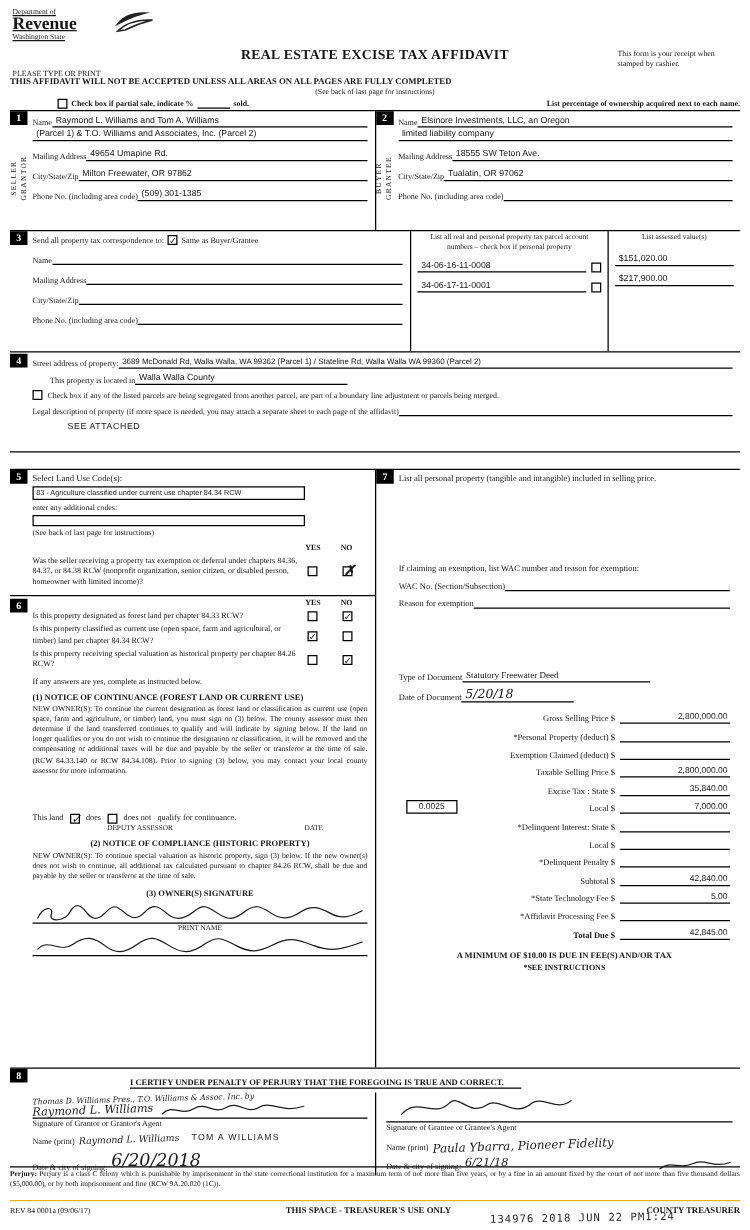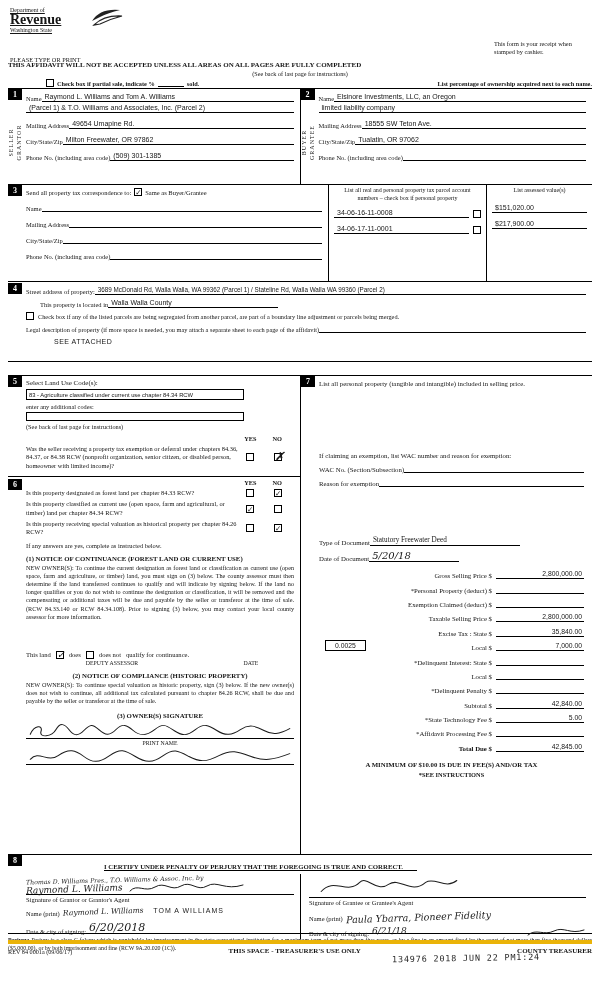--- a/index.html
+++ b/index.html
@@ -114,21 +114,21 @@
              display:inline-block; padding-right:14px; }
   .s8cols { display:flex; margin-top:1px; }
   .s8col { width:50%; padding:1px 6px 2px 18px; position:relative; }
   .s8col + .s8col { border-left:1px solid #000; padding-left:8px; }
   .sigline8 { border-bottom:1px solid #000; position:relative; min-height:20px; }
   .s8row { display:flex; align-items:flex-end; margin-top:4px; }
   .hwprint { font-family:"Liberation Sans",sans-serif; font-size:7px; letter-spacing:1px; color:#1b1b1b; }
 
   
   .perjury { position:absolute; left:8px; top:937px; width:584px; font-size:5.9px; line-height:1.3; text-align:justify; }
-  .footer { position:absolute; left:8px; top:940px; width:584px; border-top:4px solid #eab308; padding-top:3px;
+  .footer { position:absolute; left:8px; top:960px; width:584px; border-top:1px solid #eab308; padding-top:3px;
             display:flex; justify-content:space-between; align-items:flex-end; }
   .fo-left { font-size:6.2px; }
   .fo-mid, .fo-right { font-size:7px; font-weight:bold; }
   .stamp { position:absolute; left:384px; top:9px; font-family:"DejaVu Sans Mono",monospace;
            font-size:8.5px; letter-spacing:.8px; color:#2a2a2a; transform:rotate(-1deg); white-space:nowrap; }
 </style>
 </head>
 <body>
 
 <div id="page">
@@ -136,20 +136,21 @@
   <div class="header">
     <div class="logo">
       <div class="l1">Department of</div>
       <div class="l2">Revenue</div>
       <div class="l3">Washington State</div>
       <svg class="logo-mark" width="34" height="22" viewBox="0 0 34 22">
         <path d="M2,14 Q10,1 30,3 Q18,6 10,10 Z" fill="#222"></path>
         <path d="M4,18 Q14,8 32,9 Q20,12 10,17 Z" fill="none" stroke="#222" stroke-width="1.2"></path>
       </svg>
     </div>
+    <div class="title">REAL ESTATE EXCISE TAX AFFIDAVIT</div>
     <div class="receipt">This form is your receipt when stamped by cashier.</div>
     <div class="please">PLEASE TYPE OR PRINT</div>
     <div class="warning">THIS AFFIDAVIT WILL NOT BE ACCEPTED UNLESS ALL AREAS ON ALL PAGES ARE FULLY COMPLETED</div>
     <div class="seeback">(See back of last page for instructions)</div>
     <div class="partialrow">
       <span class="pgroup">
         <span class="cb"></span>
         <span>Check box if partial sale, indicate %</span>
         <span class="blankline"></span>
         <span>sold.</span>
@@ -470,21 +471,21 @@
         <div class="lbl" style="margin-top:1px;">Signature of Grantor or Grantor's Agent</div>
         <div class="s8row">
           <span class="lbl">Name (print)</span>
           <span class="fill" style="border-bottom:none; display:flex; gap:10px;">
             <span class="hw" style="font-size:7.5px; transform:rotate(-2deg);">Raymond L. Williams</span>
             <span class="hwprint">TOM A WILLIAMS</span>
           </span>
         </div>
         <div class="s8row">
           <span class="lbl">Date &amp; city of signing:</span>
-          <span class="fill hw" style="font-size:11px; border-bottom:none;">6/20/2018</span>
+          <span class="fill hw" style="font-size:14px; border-bottom:none;">6/20/2018</span>
         </div>
       </div>
       <div class="s8col">
         <div class="sigline8">
           <svg class="scrawl" width="160" height="22" viewBox="0 0 160 24">
             <path d="M6,18 C20,2 34,22 48,8 C56,0 66,20 80,10 C92,2 104,22 120,8 C130,2 142,16 154,6" fill="none" stroke="#1c1c1c" stroke-width="1.1" stroke-linecap="round"></path>
           </svg>
         </div>
         <div class="lbl" style="margin-top:1px;">Signature of Grantee or Grantee's Agent</div>
         <div class="s8row">

